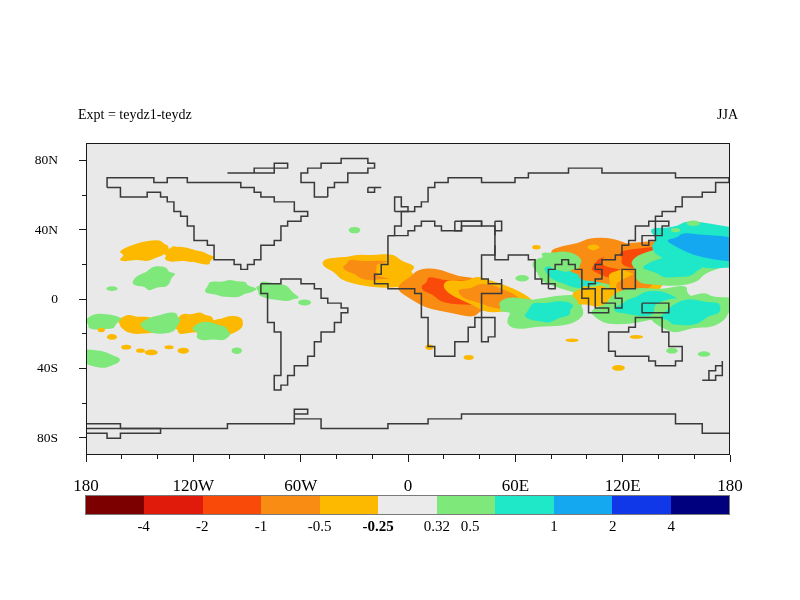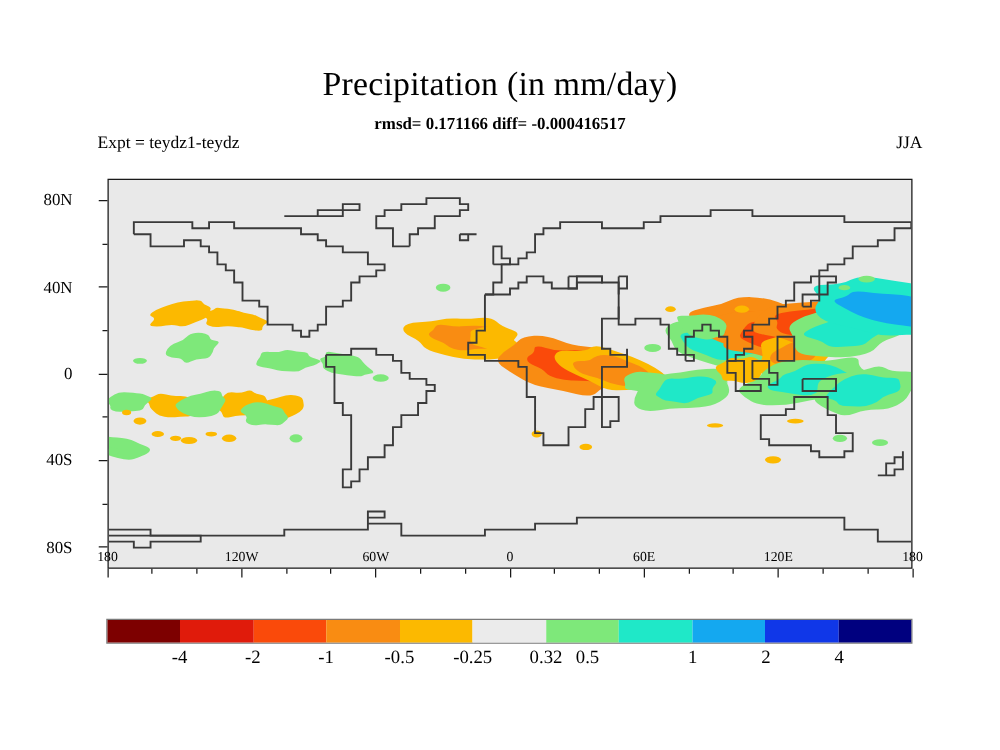--- a/index.html
+++ b/index.html
@@ -20,38 +20,36 @@
 
   
   #mapframe{position:absolute;left:86px;top:143px;width:644px;height:312px;
             border:1.4px solid #1a1a1a;background:#e9e9e9;box-sizing:border-box;}
   #mapclip{position:absolute;left:0;top:0;width:100%;height:100%;overflow:hidden;}
   #mapsvg{display:block;width:100%;height:100%;}
 
   
   .ytick{position:absolute;right:742px;transform:translateY(-50%);
          font-size:13.5px;text-align:right;width:60px;}
-  .xtick{position:absolute;top:440px;transform:translateX(-50%);
-         font-size:11px;text-align:center;white-space:nowrap;}
+  .xtick{position:absolute;top:476px;transform:translateX(-50%);
+         font-size:17px;text-align:center;white-space:nowrap;}
   .tickmark{position:absolute;background:#1a1a1a;}
 
   
   #cbar{position:absolute;left:85px;top:495px;width:645px;height:20px;
         border:1.2px solid #7a7a7a;box-sizing:border-box;display:flex;}
   #cbar .band{flex:1 1 0;height:100%;}
   .cblabel{position:absolute;top:518px;transform:translateX(-50%);
            font-size:15px;text-align:center;white-space:nowrap;}
 </style>
 </head>
 <body>
 
 <div id="stage">
 
-  <div class="title">Precipitation (in mm/day)</div>
-  <div class="sub-stats">rmsd= 0.171166 diff= -0.000416517</div>
   <div class="expt">Expt = teydz1-teydz</div>
   <div class="season">JJA</div>
 
   <div id="mapframe">
     <div id="mapclip">
       <svg id="mapsvg" viewBox="0 0 360 180" preserveAspectRatio="none">
         <g id="patch-layer">
             <path d="M45.83,58.98 Q45.58,61.26 44.87,62.60 Q44.15,63.93 41.45,65.00 Q38.75,66.06 36.07,67.23 Q33.40,68.40 31.00,67.69 Q28.60,66.97 25.66,67.57 Q22.73,68.17 20.08,67.95 Q17.43,67.74 19.35,66.04 Q21.26,64.34 19.49,63.56 Q17.73,62.77 19.45,61.53 Q21.17,60.28 23.63,59.36 Q26.09,58.45 28.48,57.61 Q30.86,56.77 33.45,56.43 Q36.05,56.08 38.71,55.92 Q41.38,55.76 41.97,56.80 Q42.57,57.84 44.20,58.41 Q45.83,58.98 45.71,60.12 Z" fill="#fcb900"></path>
             <path d="M62.70,65.11 Q59.87,66.36 60.01,67.58 Q60.16,68.81 57.46,68.30 Q54.77,67.78 53.17,67.90 Q51.58,68.03 49.30,68.25 Q47.02,68.48 45.10,67.73 Q43.18,66.98 43.93,65.80 Q44.67,64.62 43.29,63.78 Q41.90,62.95 41.99,61.99 Q42.07,61.03 44.32,60.91 Q46.57,60.80 47.46,59.91 Q48.36,59.03 50.38,59.63 Q52.39,60.24 54.03,60.47 Q55.67,60.70 57.90,60.98 Q60.13,61.25 60.12,62.29 Q60.12,63.32 61.41,64.21 Q62.70,65.11 61.28,65.73 Z" fill="#fcb900"></path>
             <path d="M69.85,67.06 Q68.86,68.18 68.86,69.19 Q68.86,70.20 66.33,69.94 Q63.80,69.68 61.55,69.02 Q59.30,68.36 57.39,67.85 Q55.48,67.34 52.41,66.81 Q49.33,66.28 48.67,65.24 Q48.00,64.19 49.31,63.62 Q50.62,63.04 49.00,61.76 Q47.38,60.47 49.05,60.01 Q50.71,59.55 53.36,59.82 Q56.00,60.08 58.34,60.93 Q60.67,61.79 62.87,62.09 Q65.06,62.38 66.43,63.23 Q67.79,64.07 70.03,64.95 Q72.27,65.82 71.06,66.44 Q69.85,67.06 69.35,67.62 Z" fill="#fcb900"></path>
@@ -206,21 +204,21 @@
       <div class="band" style="background: rgb(31, 232, 200);"></div>
       <div class="band" style="background: rgb(20, 168, 240);"></div>
       <div class="band" style="background: rgb(16, 55, 232);"></div>
       <div class="band" style="background: rgb(0, 0, 127);"></div>
     </div>
   <div id="cblabels">
       <div class="cblabel" style="left: 143.636px;">-4</div>
       <div class="cblabel" style="left: 202.273px;">-2</div>
       <div class="cblabel" style="left: 260.909px;">-1</div>
       <div class="cblabel" style="left: 319.545px;">-0.5</div>
-      <div class="cblabel" style="left: 378.182px;">-0.25</div>
+      <div class="cblabel" style="left: 378.182px; font-weight: bold;">-0.25</div>
       <div class="cblabel" style="left: 436.818px;">0.32</div>
       <div class="cblabel" style="left: 470px;">0.5</div>
       <div class="cblabel" style="left: 554.091px;">1</div>
       <div class="cblabel" style="left: 612.727px;">2</div>
       <div class="cblabel" style="left: 671.364px;">4</div>
     </div>
 
 </div>
 
 </body></html>

